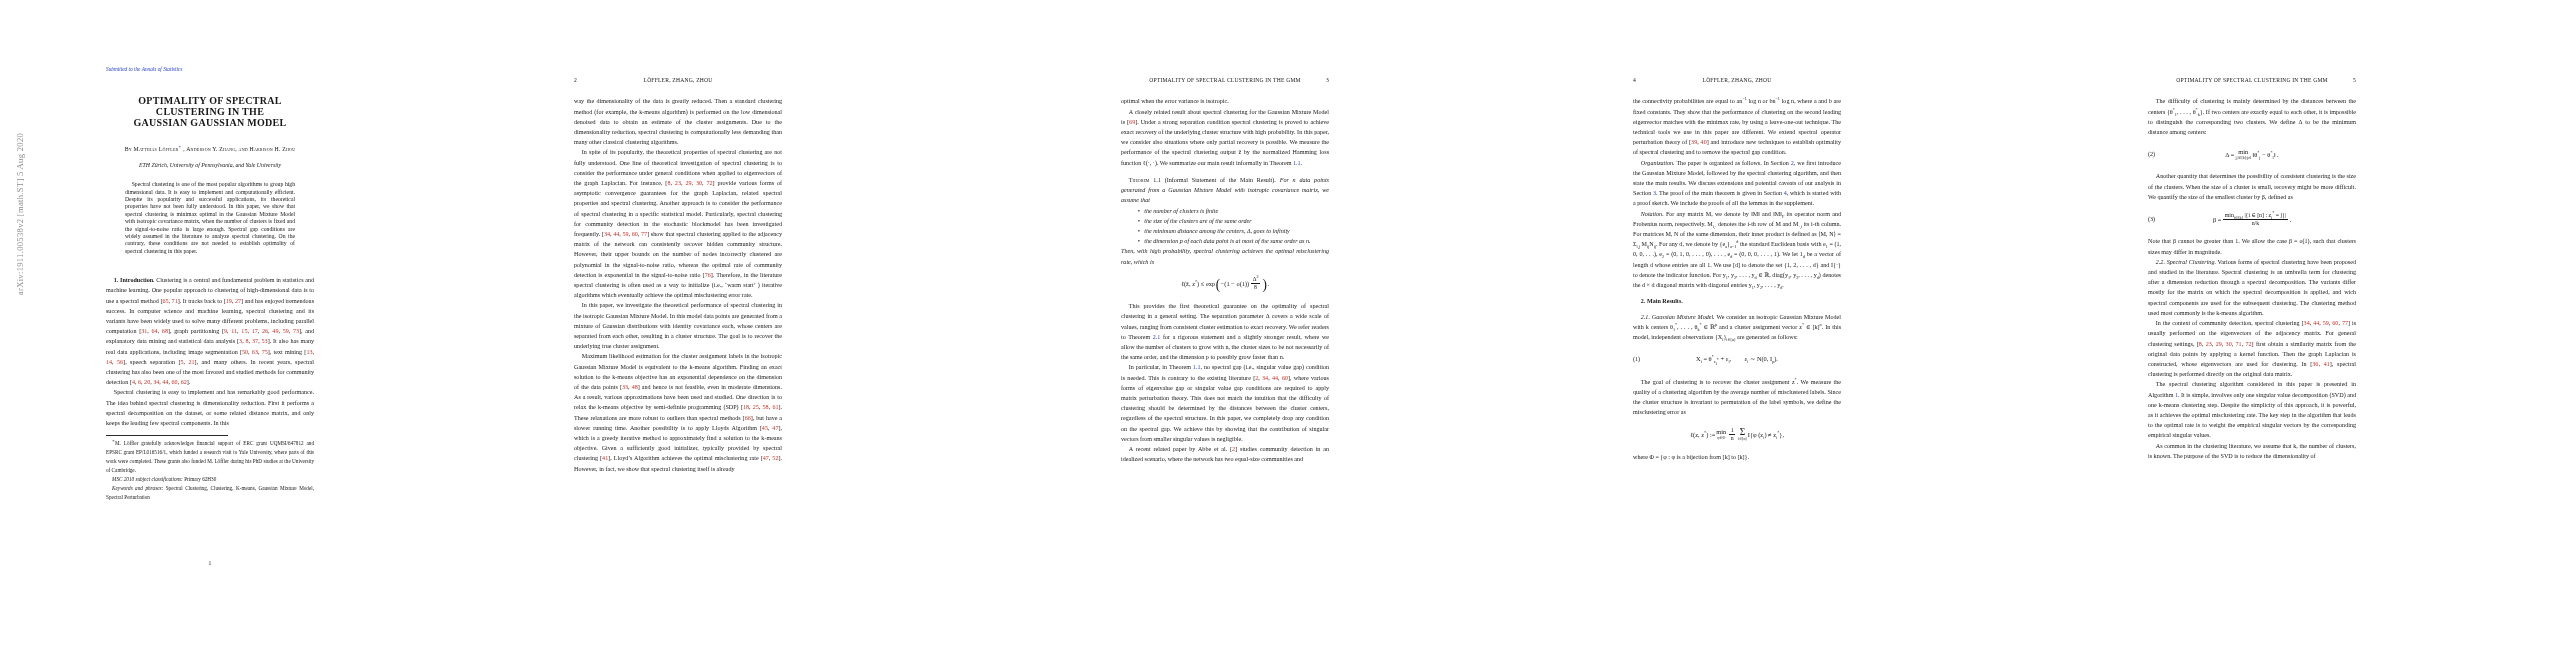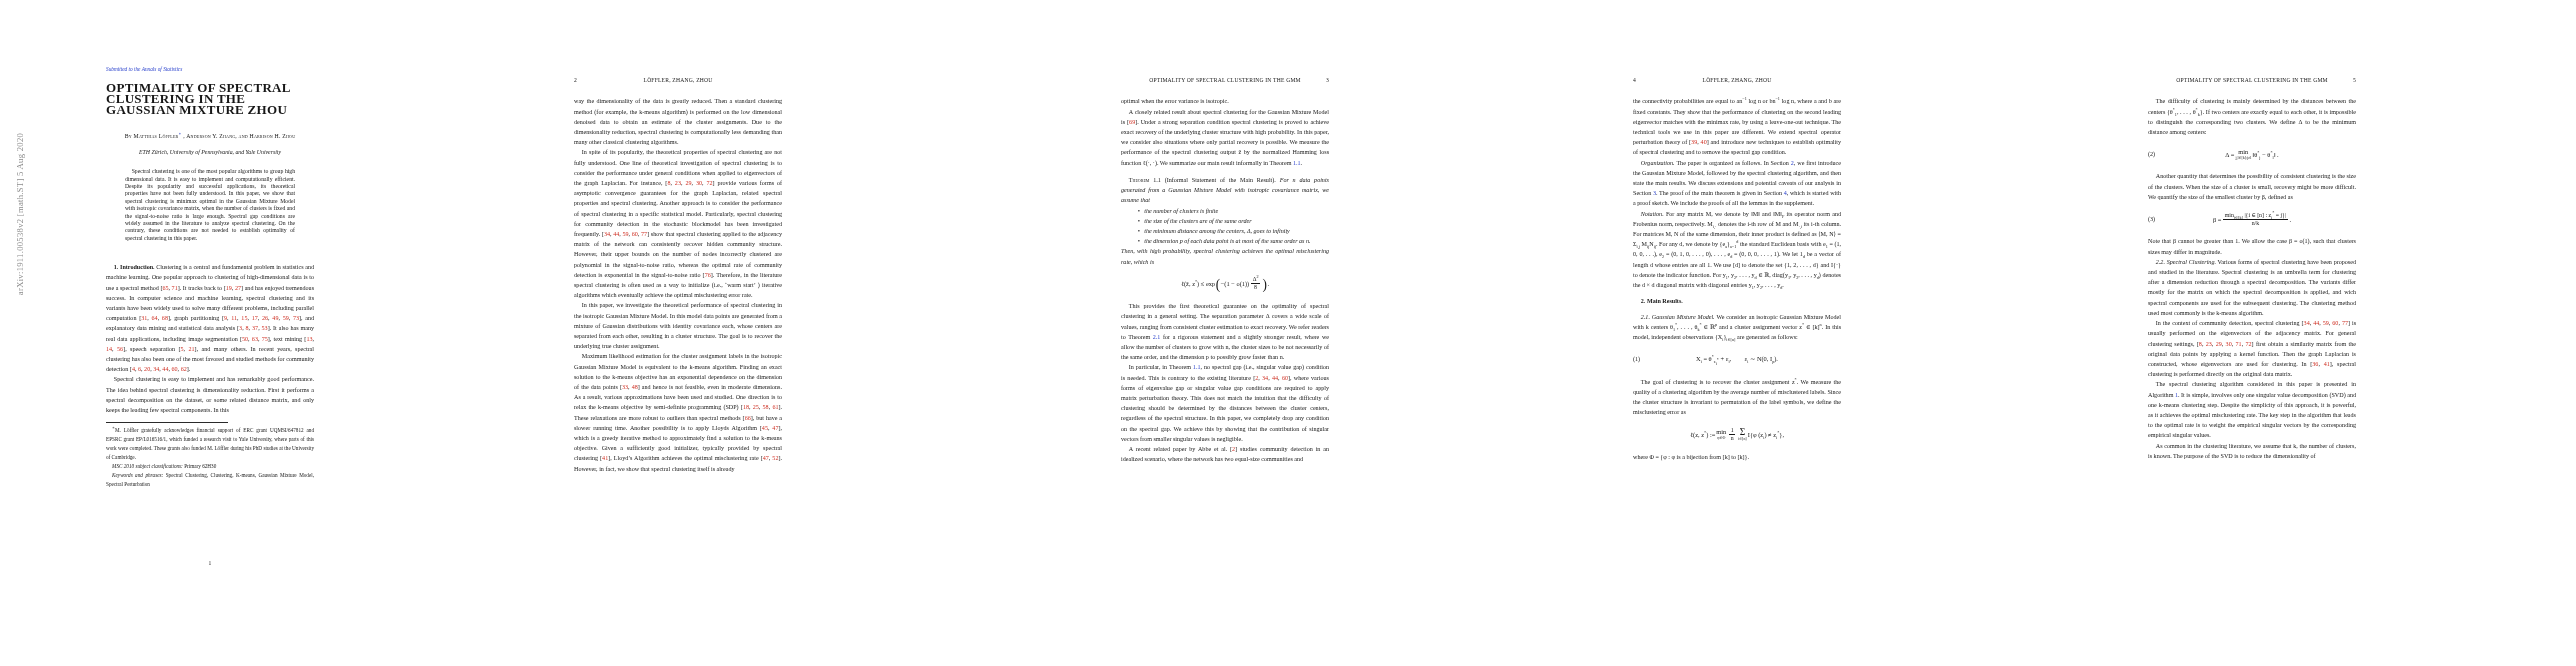--- a/index.html
+++ b/index.html
@@ -11,21 +11,21 @@
   .col{position:absolute;width:208px;top:77px}
   #p1 .col{left:106px;top:66px}
   #p2 .col{left:59px}
   #p3 .col{left:91px}
   #p4 .col{left:87px}
   #p5 .col{left:87px}
 
   .watermark{position:absolute;left:20px;top:214px;transform:translate(-50%,-50%) rotate(-90deg);
              white-space:nowrap;font-size:8.6px;letter-spacing:0.3px;color:var(--gray)}
   .submitted{font-size:5.3px;font-style:italic;color:var(--blue)}
-  .title{margin-top:10px;text-align:left;font-weight:700;font-size:13px;line-height:11px;letter-spacing:0.3px}
+  .title{margin-top:23px;text-align:center;font-weight:700;font-size:10px;line-height:11px;letter-spacing:0.3px}
   .authors{margin:16.7px auto 0;width:183px;text-align:center;font-size:5.8px;line-height:9.4px;
            font-variant:small-caps;letter-spacing:0.2px}
   .fnmark{color:var(--blue);font-size:4.2px}
   .affil{margin-top:7.8px;text-align:center;font-style:italic;font-size:5.8px}
   .abstract{margin:13.3px auto 0;width:170px;font-size:5.7px;line-height:7.4px;text-align:justify;text-indent:6.7px}
   .body{margin-top:13.3px}
   #p1 .body{margin-top:20px}
 
   .par{font-size:6.1px;line-height:10.2px;text-align:justify;text-indent:7.8px}
   .par.noind{text-indent:0}
@@ -68,21 +68,21 @@
 <body>
 
 <div>
 
   <div class="page" id="p1">
     <div class="watermark">arXiv:1911.00538v2  [math.ST]  5 Aug 2020</div>
     <div class="col">
       <div class="submitted">Submitted to the Annals of Statistics</div>
       <div class="title">
         <div>OPTIMALITY OF SPECTRAL CLUSTERING IN THE</div>
-        <div>GAUSSIAN MIXTURE ZHOU</div>
+        <div>GAUSSIAN GAUSSIAN MODEL</div>
       </div>
       <div class="authors" id="authors">By Matthias Löffler<sup class="fnmark">∗</sup> , Anderson Y. Zhang, and Harrison H. Zhou</div>
       <div class="affil">ETH Zürich, University of Pennsylvania, and Yale University</div>
       <div class="abstract" id="abstract">Spectral clustering is one of the most popular algorithms to group high dimensional data. It is easy to implement and computationally efficient. Despite its popularity and successful applications, its theoretical properties have not been fully understood. In this paper, we show that spectral clustering is minimax optimal in the Gaussian Mixture Model with isotropic covariance matrix, when the number of clusters is fixed and the signal-to-noise ratio is large enough. Spectral gap conditions are widely assumed in the literature to analyze spectral clustering. On the contrary, these conditions are not needed to establish optimality of spectral clustering in this paper.</div>
       <div class="body">
           <div class="par"><span class="lead-b">1. Introduction.</span> Clustering is a central and fundamental problem in statistics and machine learning. One popular approach to clustering of high-dimensional data is to use a spectral method [<span class="cite">65</span>, <span class="cite">71</span>]. It tracks back to [<span class="cite">19</span>, <span class="cite">27</span>] and has enjoyed tremendous success. In computer science and machine learning, spectral clustering and its variants have been widely used to solve many different problems, including parallel computation [<span class="cite">31</span>, <span class="cite">64</span>, <span class="cite">68</span>], graph partitioning [<span class="cite">9</span>, <span class="cite">11</span>, <span class="cite">15</span>, <span class="cite">17</span>, <span class="cite">26</span>, <span class="cite">49</span>, <span class="cite">59</span>, <span class="cite">73</span>], and explanatory data mining and statistical data analysis [<span class="cite">3</span>, <span class="cite">8</span>, <span class="cite">37</span>, <span class="cite">53</span>]. It also has many real data applications, including image segmentation [<span class="cite">50</span>, <span class="cite">63</span>, <span class="cite">75</span>], text mining [<span class="cite">13</span>, <span class="cite">14</span>, <span class="cite">56</span>], speech separation [<span class="cite">5</span>, <span class="cite">21</span>], and many others. In recent years, spectral clustering has also been one of the most favored and studied methods for community detection [<span class="cite">4</span>, <span class="cite">6</span>, <span class="cite">20</span>, <span class="cite">34</span>, <span class="cite">44</span>, <span class="cite">60</span>, <span class="cite">62</span>].</div>
           <div class="par">Spectral clustering is easy to implement and has remarkably good performance. The idea behind spectral clustering is dimensionality reduction. First it performs a spectral decomposition on the dataset, or some related distance matrix, and only keeps the leading few spectral components. In this</div>
         </div>
       <div class="fnrule"></div>
       <div class="footnotes" id="footnotes">

